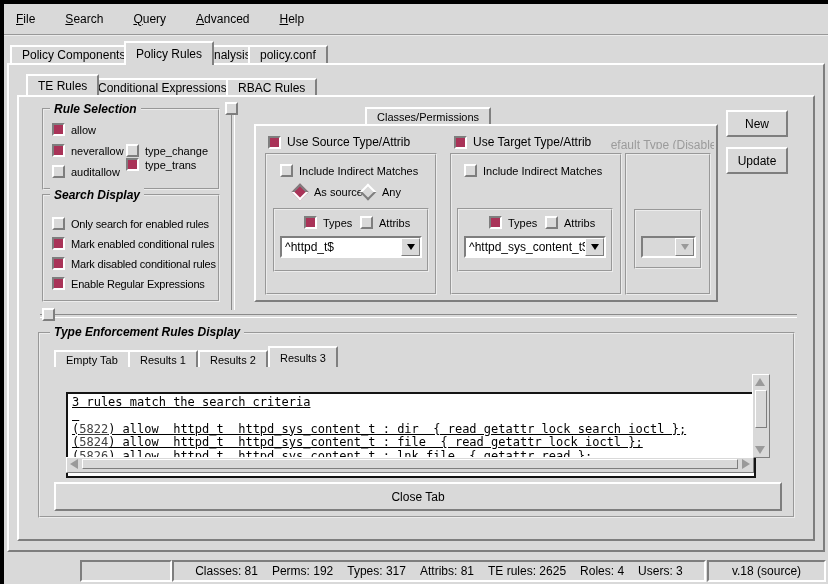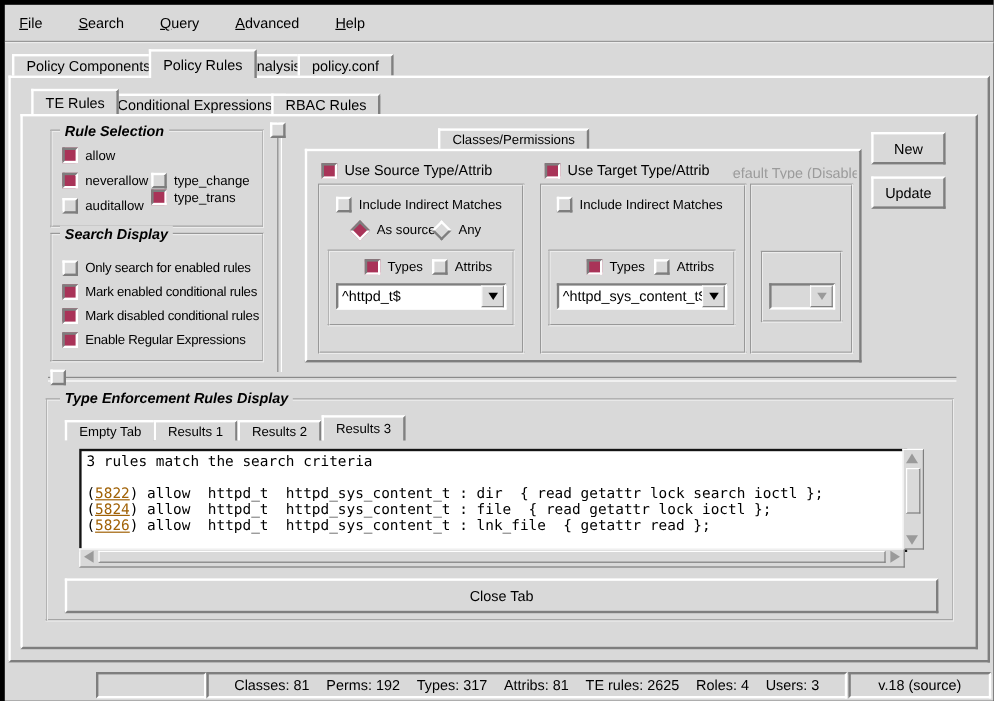--- a/index.html
+++ b/index.html
@@ -30,21 +30,21 @@
   .combo .btn{width:17px;background:#d9d9d9;border-top:1px solid #fff;border-left:1px solid #fff;border-bottom:1px solid #7e7e7e;border-right:1px solid #7e7e7e;
     display:flex;align-items:center;justify-content:center;}
   .arr-down{width:0;height:0;border-left:4px solid transparent;border-right:4px solid transparent;border-top:6px solid #000;}
   .combo.disabled{background:#d9d9d9;}
   .combo.disabled .arr-down{border-top-color:#9a9a9a;}
   .button{background:#d9d9d9;display:flex;align-items:center;justify-content:center;font-size:12px;
     border-top:2px solid #fff;border-left:2px solid #fff;border-bottom:2px solid #7e7e7e;border-right:2px solid #7e7e7e;cursor:default;}
   .textarea{background:#fff;border:2px solid #141414;font-family:"DejaVu Sans Mono",monospace;font-size:12px;line-height:13.4px;
     padding:2px 4px;overflow:hidden;}
   .tline{white-space:pre;}
-  .rule-link{color:#a16207;text-decoration:underline;cursor:pointer;}
+  .rule-link{color:#404040;text-decoration:underline;cursor:pointer;}
   .sb{background:#d9d9d9;}
   .sb-arrow{position:absolute;display:flex;align-items:center;justify-content:center;}
   .tri-up{width:0;height:0;border-left:5px solid transparent;border-right:5px solid transparent;border-bottom:8px solid #9a9a9a;}
   .tri-down{width:0;height:0;border-left:5px solid transparent;border-right:5px solid transparent;border-top:8px solid #9a9a9a;}
   .tri-left{width:0;height:0;border-top:5px solid transparent;border-bottom:5px solid transparent;border-right:8px solid #9a9a9a;}
   .tri-right{width:0;height:0;border-top:5px solid transparent;border-bottom:5px solid transparent;border-left:8px solid #9a9a9a;}
   .sash-line-v{width:2px;background:transparent;border-left:1px solid #8a8a8a;border-right:1px solid #fff;}
   .sash-line-h{height:2px;border-top:1px solid #8a8a8a;border-bottom:1px solid #fff;}
   .sash-handle{width:9px;height:9px;background:#d9d9d9;
     border-top:2px solid #fff;border-left:2px solid #fff;border-bottom:2px solid #7e7e7e;border-right:2px solid #7e7e7e;}
@@ -232,21 +232,21 @@
   <div class="abs tab small" style="left:124px;top:346px;height:15px;">
       <span>Results 1</span>
     </div>
   <div class="abs tab small" style="left:194px;top:346px;height:15px;">
       <span>Results 2</span>
     </div>
   <div class="abs tab small" style="left:264px;top:342px;height:19px;z-index:3;">
       <span>Results 3</span>
     </div>
 
-  <div class="abs textarea" style="left:62px;top:370px;width:678px;height:78px;">
+  <div class="abs textarea" style="left:62px;top:388px;width:678px;height:78px;text-decoration:underline;">
     <div class="tline">3 rules match the search criteria</div>
     <div class="tline">&nbsp;</div>
     <div class="tline"><span>(</span><span class="rule-link">5822</span><span>) allow  httpd_t  httpd_sys_content_t : dir  { read getattr lock search ioctl };</span></div>
     <div class="tline"><span>(</span><span class="rule-link">5824</span><span>) allow  httpd_t  httpd_sys_content_t : file  { read getattr lock ioctl };</span></div>
     <div class="tline"><span>(</span><span class="rule-link">5826</span><span>) allow  httpd_t  httpd_sys_content_t : lnk_file  { getattr read };</span></div>
   </div>
 
   <div class="abs sb raised1" style="left:748px;top:370px;width:16px;height:82px;">
     <div class="sb-arrow" style="left:1px;top:1px;width:12px;height:12px;">
         <span class="tri-up"></span>

